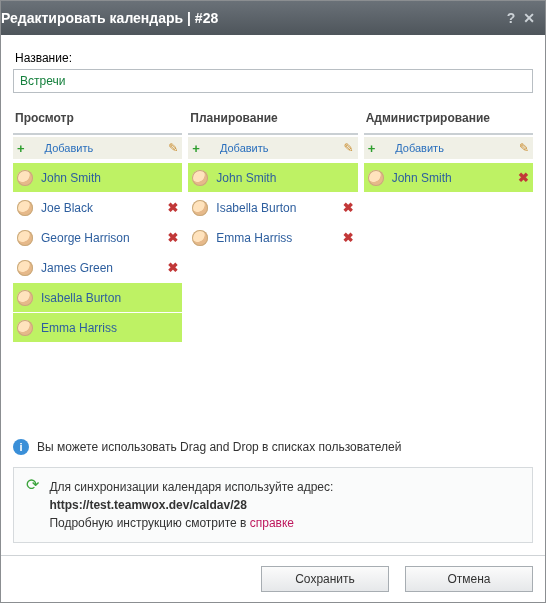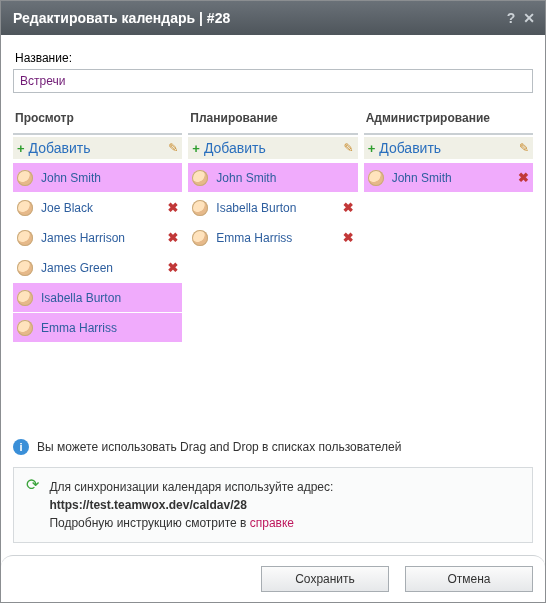--- a/index.html
+++ b/index.html
@@ -16,21 +16,21 @@
     background: #fff;
     display: flex;
     flex-direction: column;
   }
   .titlebar {
     height: 34px;
     background: linear-gradient(to bottom, #6a7178, #4e555b);
     color: #fff;
     display: flex;
     align-items: center;
-    padding: 0 10px 0 12px;
+    padding: 0 10px 0 0;
     font-weight: bold;
     font-size: 14px;
     justify-content: center;
   }
   .titlebar .title { flex: 1; }
   .titlebar .ctrl {
     color: #ccd2d7;
     font-size: 14px;
     margin-left: 8px;
     cursor: pointer;
@@ -41,21 +41,21 @@
     display: flex;
     flex-direction: column;
   }
 
   .fld-label { margin: 4px 2px 4px 2px; color: #000000; }
   .text-in {
     width: 100%;
     border: 1px solid #b8bec3;
     padding: 4px 6px;
     font-size: 12px;
-    color: #701a75;
+    color: #15803d;
     font-family: inherit;
   }
 
   .columns {
     display: flex;
     gap: 6px;
     margin-top: 14px;
   }
   .col {
     flex: 1;
@@ -77,36 +77,37 @@
     margin-bottom: 4px;
   }
   .plus {
     color: #2e9e2e;
     font-weight: bold;
     font-size: 13px;
     margin-right: 4px;
   }
   .add-link {
     color: #2a6fbd;
-    font-size: 14px;
+    font-size: 11px;
     flex: 1;
+    margin-left: 16px;
   }
   .brush {
     font-size: 12px;
     color: #c98a2a;
   }
   .ulist { }
   .urow {
     display: flex;
     align-items: center;
     height: 30px;
     padding: 0 4px;
     border-bottom: 1px solid #fff;
   }
-  .urow.hl { background: #f0abfc; }
+  .urow.hl { background: #bef264; }
   .avatar {
     width: 16px; height: 16px;
     border-radius: 50%;
     background: radial-gradient(circle at 35% 30%, #ffe3bd 0 44%, #e6b98a 48% 100%);
     box-shadow: 0 0 0 1px #c9a97a inset;
     margin-right: 8px;
     flex-shrink: 0;
   }
   .uname { flex: 1; color: #2d5e9e; }
   .del {
@@ -152,21 +153,20 @@
   .sync-body { flex: 1; color: #333; line-height: 1.5; }
   .sync-url { font-weight: bold; }
   .sync-link { color: #be185d; }
 
   .footer {
     border-top: 1px solid #cfd3d6;
     padding: 10px 12px;
     display: flex;
     justify-content: flex-end;
     gap: 16px;
-    border-radius: 12px;
   }
   .btn {
     min-width: 128px;
     height: 26px;
     border: 1px solid #a7adb2;
     background: linear-gradient(to bottom, #fbfbfb, #e6e8ea);
     color: #333;
     font-size: 12px;
     cursor: pointer;
   }
@@ -202,21 +202,21 @@
             <span class="avatar"></span>
             <span class="uname">John Smith</span>
           </div>
           <div class="urow">
             <span class="avatar"></span>
             <span class="uname">Joe Black</span>
             <span class="del">✖</span>
           </div>
           <div class="urow">
             <span class="avatar"></span>
-            <span class="uname">James Harrison</span>
+            <span class="uname">George Harrison</span>
             <span class="del">✖</span>
           </div>
           <div class="urow">
             <span class="avatar"></span>
             <span class="uname">James Green</span>
             <span class="del">✖</span>
           </div>
           <div class="urow hl">
             <span class="avatar"></span>
             <span class="uname">Isabella Burton</span>

